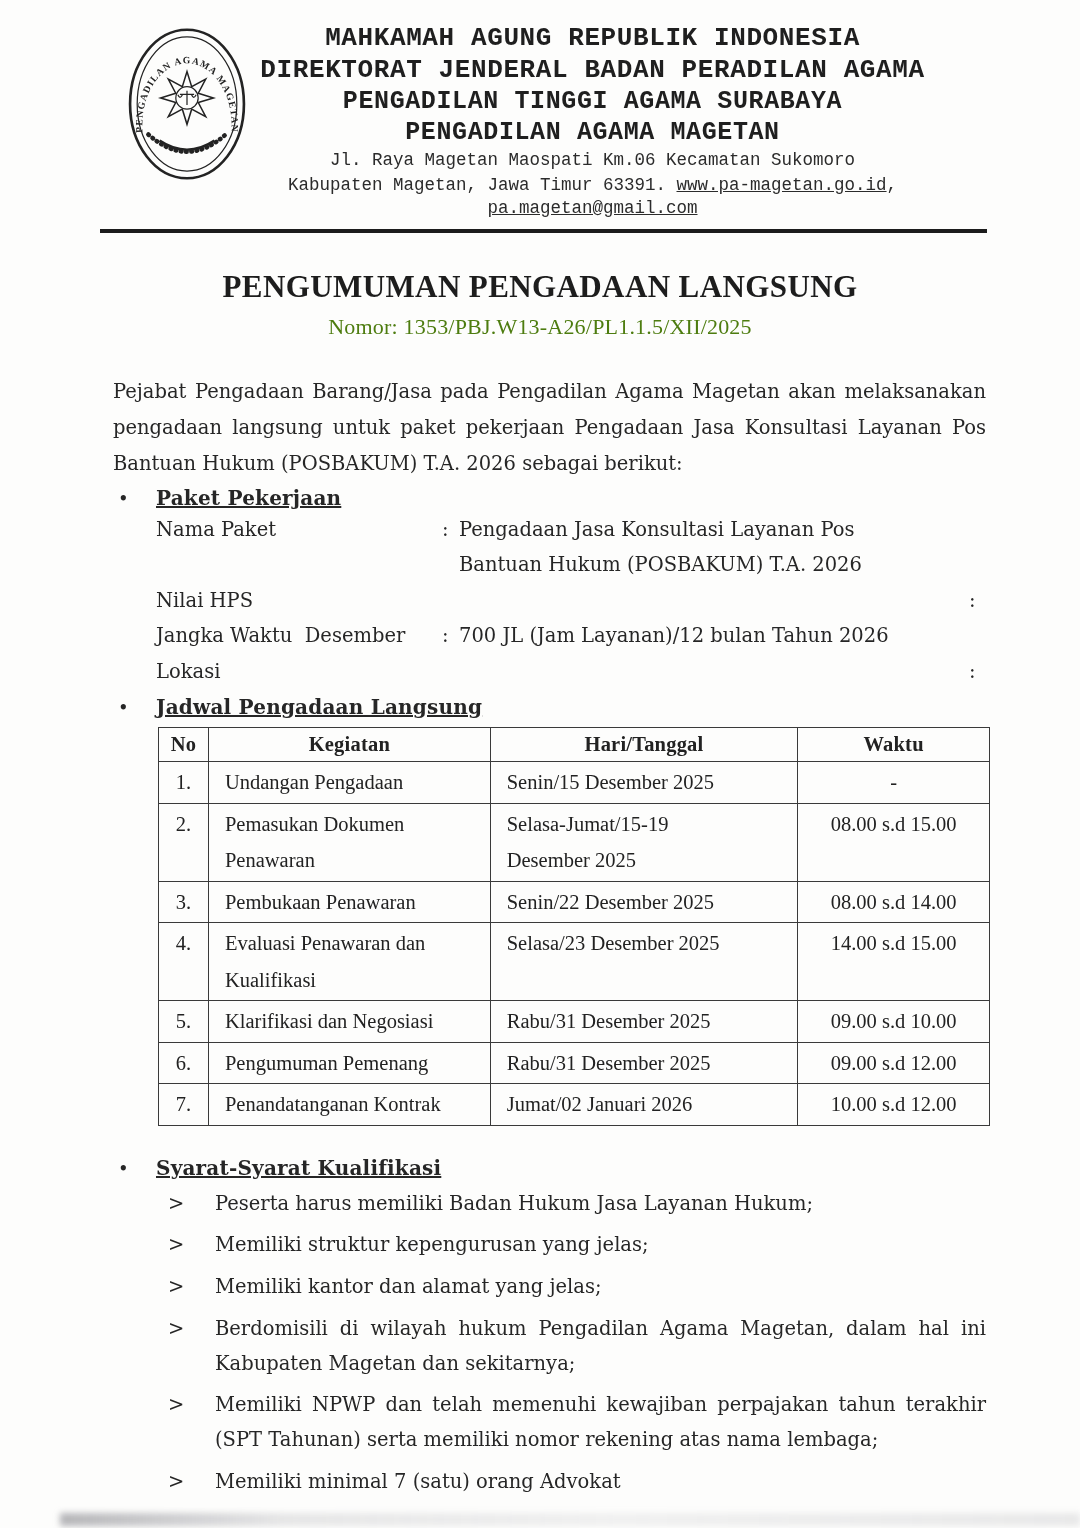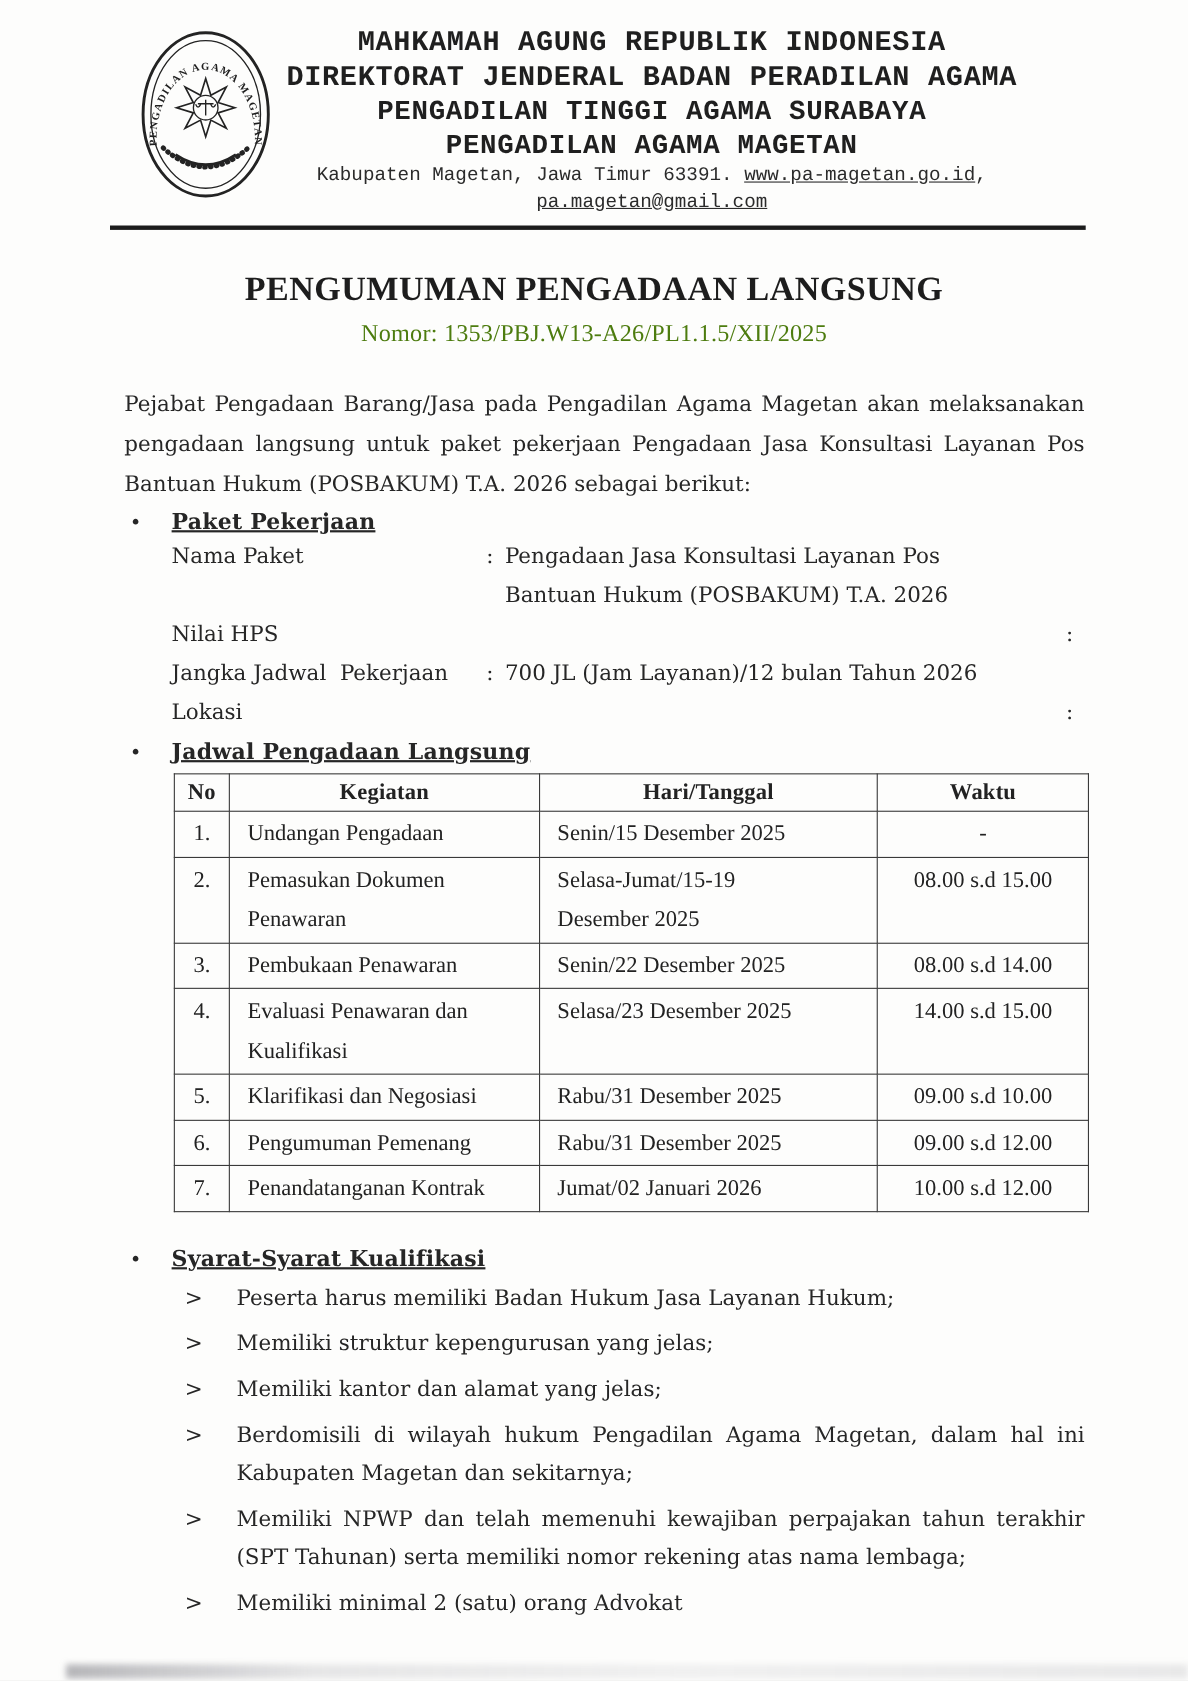--- a/index.html
+++ b/index.html
@@ -130,20 +130,21 @@
       <path d="M 60,63 L 60,77 M 53,66.5 L 67,66.5 M 51,67 q 2,5 4.5,0 M 64.5,67 q 2,5 4.5,0" fill="none" stroke="#232323" stroke-width="1.2"></path>
       <path d="M 22,106 Q 60,140 98,106" fill="none" stroke="#232323" stroke-width="4.5" stroke-dasharray="0.6,4.6" stroke-linecap="round"></path>
       <path d="M 33,112 Q 60,130 87,112" fill="none" stroke="#232323" stroke-width="2.6"></path>
     </svg>
 
     <div class="head-text">
       <div class="org-line org-1">MAHKAMAH AGUNG REPUBLIK INDONESIA</div>
       <div class="org-line org-2">DIREKTORAT JENDERAL BADAN PERADILAN AGAMA</div>
       <div class="org-line org-3">PENGADILAN TINGGI AGAMA SURABAYA</div>
       <div class="org-line org-4">PENGADILAN AGAMA MAGETAN</div>
+      <div class="addr-line">Jl. Raya Magetan Maospati Km.06 Kecamatan Sukomoro</div>
       <div class="addr-line"><span>Kabupaten Magetan, Jawa Timur 63391. </span><span class="u">www.pa-magetan.go.id</span><span>, </span><span class="u">pa.magetan@gmail.com</span></div>
     </div>
   </div>
   <div class="head-rule"></div>
 
   <div class="title-block">
     <div class="doc-title">PENGUMUMAN PENGADAAN LANGSUNG</div>
     <div class="doc-number">Nomor: 1353/PBJ.W13-A26/PL1.1.5/XII/2025</div>
   </div>
 
@@ -158,21 +159,21 @@
       <span class="dt">Nama Paket</span>
       <span class="colon">:</span>
       <span class="dd prewrap">Pengadaan Jasa Konsultasi Layanan Pos
 Bantuan Hukum (POSBAKUM) T.A. 2026</span>
     </div>
     <div class="dl-row">
       <span class="dt">Nilai HPS</span>
       <span class="colon">:</span>
     </div>
     <div class="dl-row">
-      <span class="dt">Jangka Jadwal  Pekerjaan</span>
+      <span class="dt">Jangka Waktu  Desember</span>
       <span class="colon">:</span>
       <span class="dd">700 JL (Jam Layanan)/12 bulan Tahun 2026</span>
     </div>
     <div class="dl-row">
       <span class="dt">Lokasi</span>
       <span class="colon">:</span>
     </div>
   </div>
 
   <div class="section-heading" style="margin-top:6px;">
@@ -264,18 +265,18 @@
     <div class="syarat-item">
       <span class="marker">&gt;</span>
       <span class="item-text">Berdomisili di wilayah hukum Pengadilan Agama Magetan, dalam hal ini Kabupaten Magetan dan sekitarnya;</span>
     </div>
     <div class="syarat-item">
       <span class="marker">&gt;</span>
       <span class="item-text">Memiliki NPWP dan telah memenuhi kewajiban perpajakan tahun terakhir (SPT Tahunan) serta memiliki nomor rekening atas nama lembaga;</span>
     </div>
     <div class="syarat-item">
       <span class="marker">&gt;</span>
-      <span class="item-text">Memiliki minimal 2 (satu) orang Advokat</span>
+      <span class="item-text">Memiliki minimal 7 (satu) orang Advokat</span>
     </div>
   </div>
 
   <div class="scan-smudge"></div>
 </div>
 
 </body></html>

